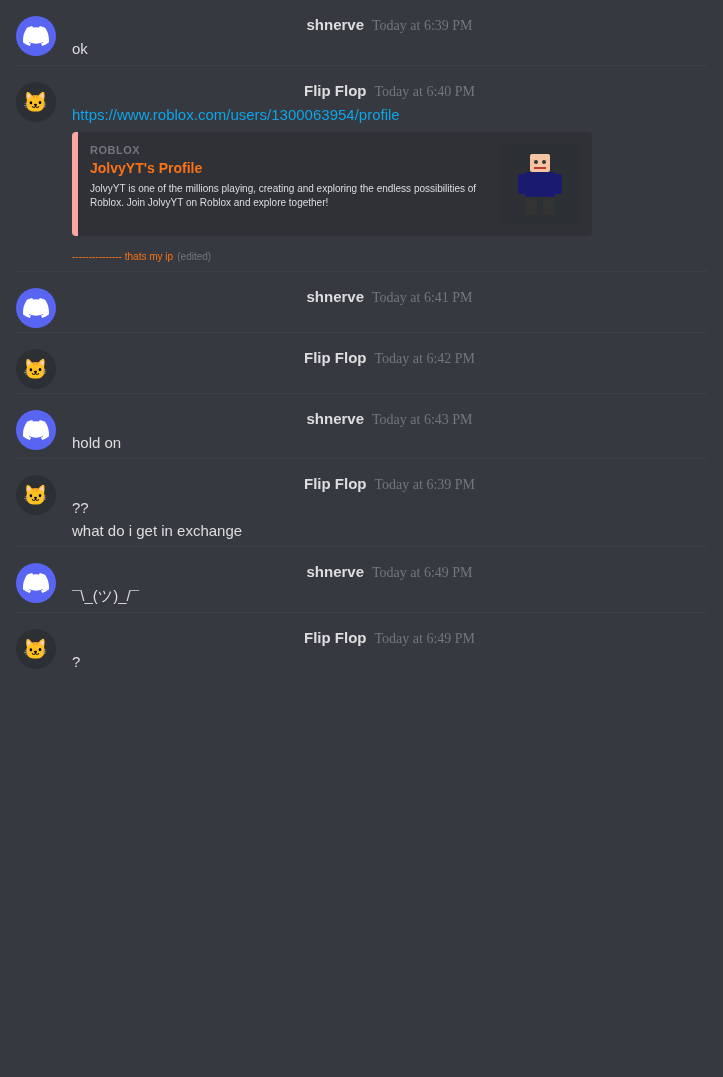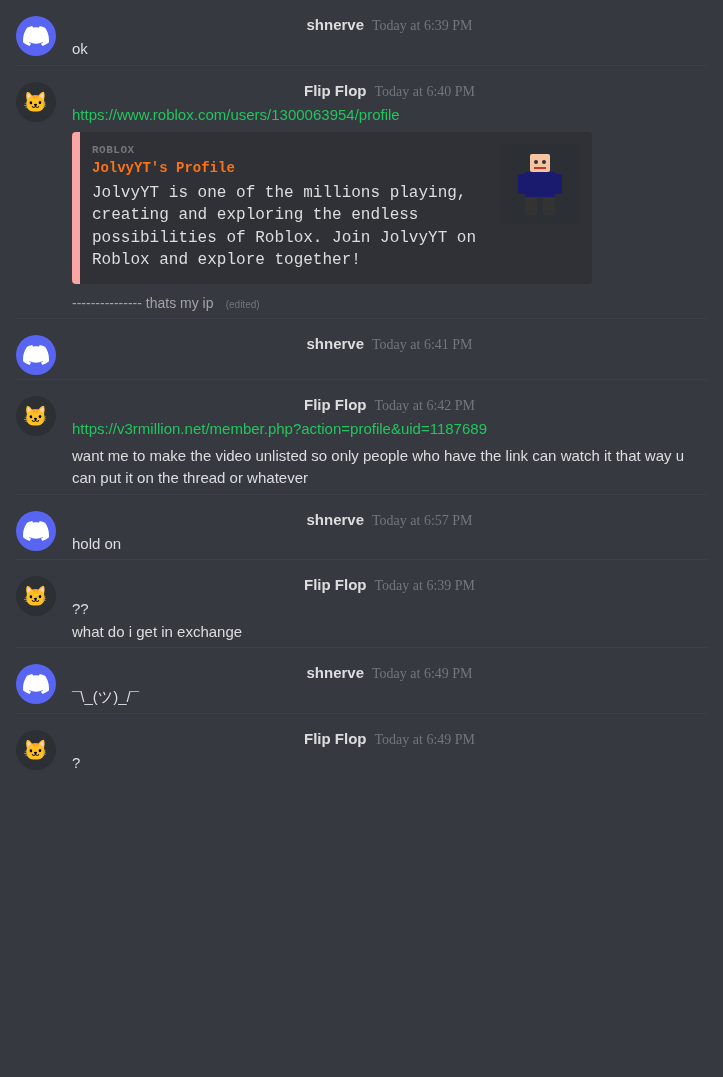--- a/index.html
+++ b/index.html
@@ -60,59 +60,58 @@
       font-size: 14px;
       color: #72767d;
       font-family: Liberation Serif, serif;
     }
     .message-text {
       color: #dcddde;
       line-height: 1.5;
       font-size: 15px;
     }
     .message-text a {
-      color: #22c55e;
+      color: #0ea5e9;
       text-decoration: none;
       margin-top: 24px;
     }
     .edited-tag {
       font-size: 10px;
       color: #72767d;
-      margin-left: 8px;
+      margin-left: 0;
     }
     .embed {
-      border-left: 8px solid #fca5a5;
+      border-left: 6px solid #fca5a5;
       background-color: #2f3136;
       border-radius: 4px;
       padding: 12px 12px 12px 12px;
       margin-top: 6px;
       max-width: 520px;
       display: flex;
       justify-content: space-between;
-      font-family: Liberation Mono, monospace;
     }
     .embed-inner {
       flex: 1;
     }
     .embed-provider {
       font-size: 11px;
       color: #72767d;
       margin-bottom: 4px;
       font-weight: 600;
       text-transform: uppercase;
       letter-spacing: 0.5px;
     }
     .embed-title {
       color: #f97316;
       font-weight: 600;
       font-size: 14px;
       margin-bottom: 6px;
     }
     .embed-description {
-      font-size: 16px;
+      font-size: 10px;
       color: #dcddde;
       line-height: 1.4;
     }
     .embed-thumbnail {
       width: 80px;
       height: 80px;
       border-radius: 4px;
       background-color: #2c2f33;
       flex-shrink: 0;
       margin-left: 16px;
@@ -120,22 +119,22 @@
       align-items: center;
       justify-content: center;
       overflow: hidden;
     }
     .divider {
       height: 1px;
       background-color: rgba(255,255,255,0.04);
       margin: 0 16px;
     }
     .dashed-line {
-      color: #a3a3a3;
-      font-size: 14px;
+      color: #f97316;
+      font-size: 10px;
     }
     .avatar-ff-body {
       width: 40px;
       height: 40px;
       background: #2c2f33;
       border-radius: 50%;
       display: flex;
       align-items: center;
       justify-content: center;
       font-size: 18px;
@@ -223,39 +222,35 @@
 
 <div class="message-group">
   <div class="avatar avatar-ff-body">
     <span style="font-size:20px;">🐱</span>
   </div>
   <div class="message-content">
     <div class="message-header">
       <span class="username username-flipflop">Flip Flop</span>
       <span class="timestamp">Today at 6:42 PM</span>
     </div>
-    <div class="message-text">
-      <a href="#">https://v3rmillion.net/member.php?action=profile&amp;uid=1187689</a>
-      <div style="margin-top:4px;">want me to make the video unlisted so only people who have the link can watch it that way u can put it on the thread or whatever</div>
-    </div>
   </div>
 </div>
 
 <div class="divider"></div>
 
 <div class="message-group">
   <div class="avatar avatar-discord">
     <svg viewBox="0 0 24 24" xmlns="http://www.w3.org/2000/svg">
       <path d="M20.317 4.37a19.791 19.791 0 0 0-4.885-1.515.074.074 0 0 0-.079.037c-.21.375-.444.864-.608 1.25a18.27 18.27 0 0 0-5.487 0 12.64 12.64 0 0 0-.617-1.25.077.077 0 0 0-.079-.037A19.736 19.736 0 0 0 3.677 4.37a.07.07 0 0 0-.032.027C.533 9.046-.32 13.58.099 18.057a.082.082 0 0 0 .031.057 19.9 19.9 0 0 0 5.993 3.03.078.078 0 0 0 .084-.028c.462-.63.874-1.295 1.226-1.994a.076.076 0 0 0-.041-.106 13.107 13.107 0 0 1-1.872-.892.077.077 0 0 1-.008-.128 10.2 10.2 0 0 0 .372-.292.074.074 0 0 1 .077-.01c3.928 1.793 8.18 1.793 12.062 0a.074.074 0 0 1 .078.01c.12.098.246.198.373.292a.077.077 0 0 1-.006.127 12.299 12.299 0 0 1-1.873.892.077.077 0 0 0-.041.107c.36.698.772 1.362 1.225 1.993a.076.076 0 0 0 .084.028 19.839 19.839 0 0 0 6.002-3.03.077.077 0 0 0 .032-.054c.5-5.177-.838-9.674-3.549-13.66a.061.061 0 0 0-.031-.03z"></path>
     </svg>
   </div>
   <div class="message-content">
     <div class="message-header">
       <span class="username username-shnerve">shnerve</span>
-      <span class="timestamp">Today at 6:57 PM</span>
+      <span class="timestamp">Today at 6:43 PM</span>
     </div>
     <div class="message-text">
       <div>hold on</div>
     </div>
   </div>
 </div>
 
 <div class="divider"></div>
 
 <div class="message-group">

